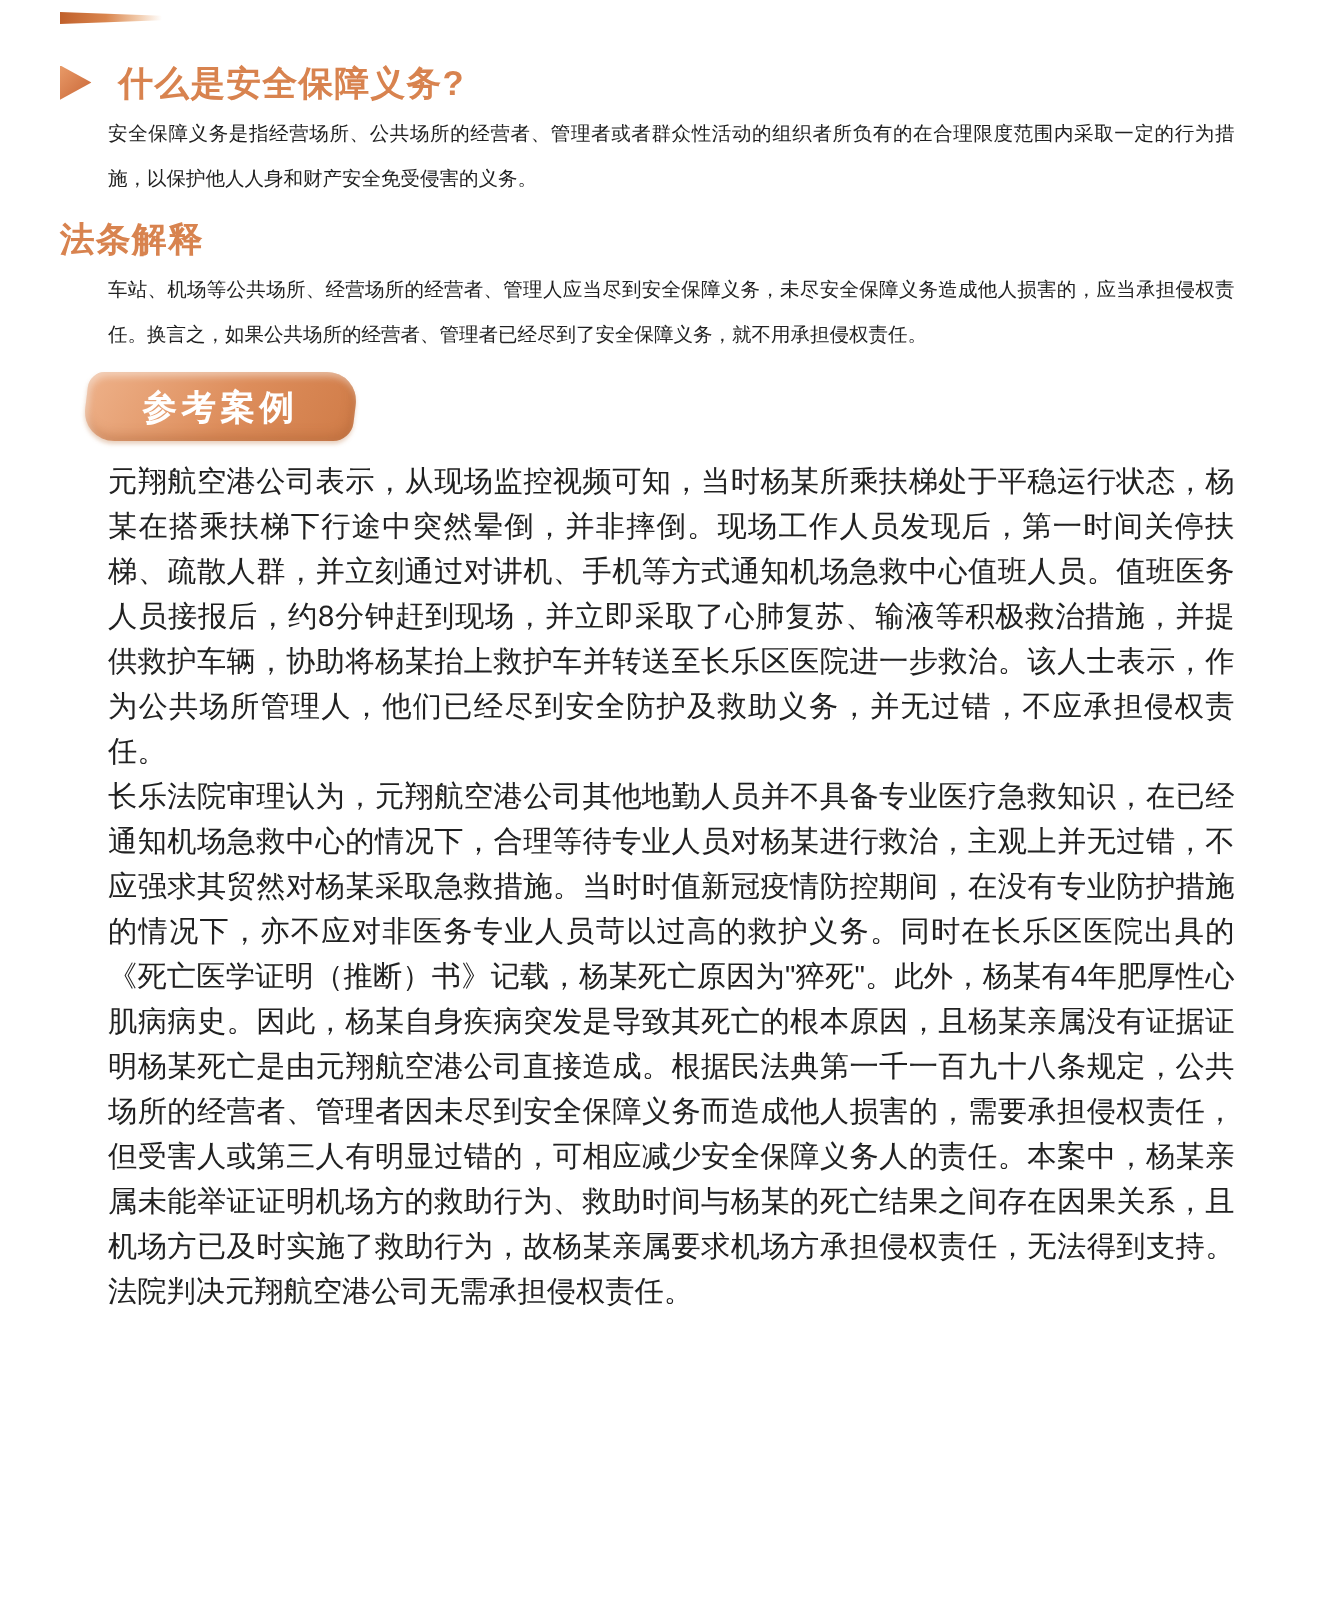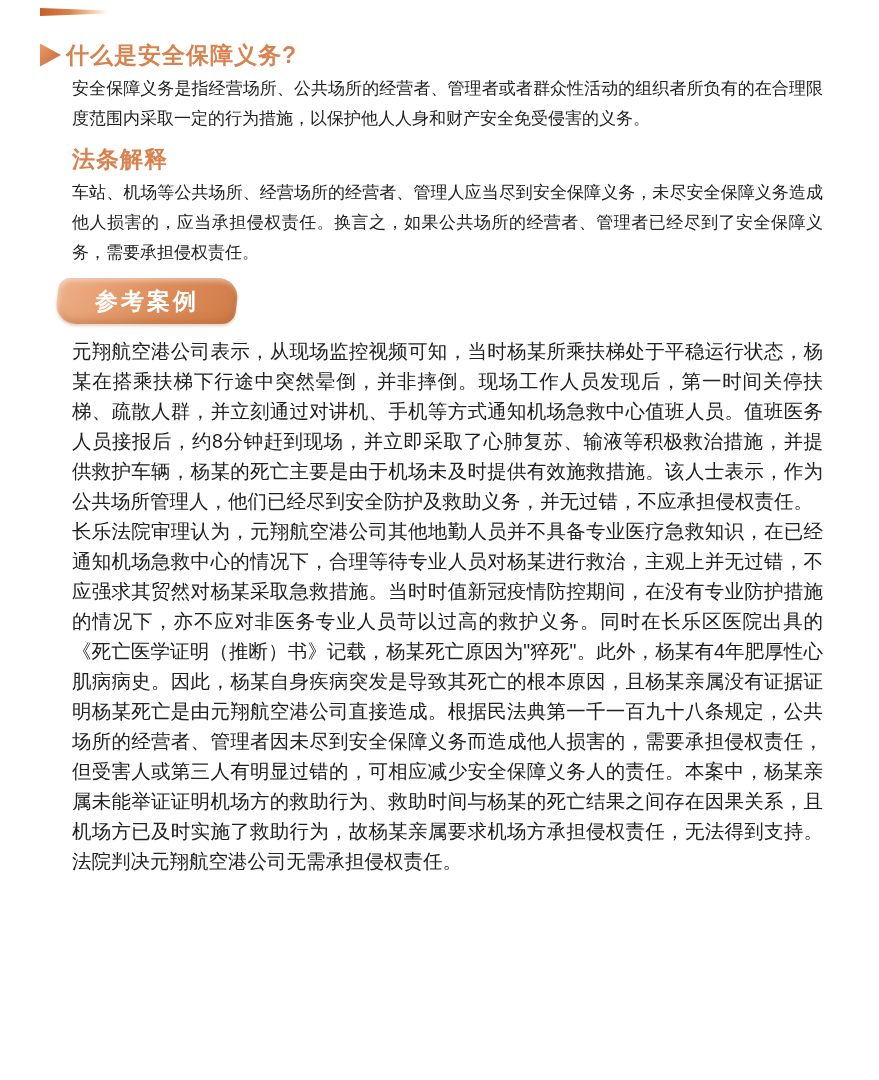--- a/index.html
+++ b/index.html
@@ -12,37 +12,37 @@
     color:#212121;
   }
   .top-strip{
     position:absolute;top:8px;left:40px;
     width:68px;height:8px;
     background:linear-gradient(90deg,#c0602b 0%,#d9854e 45%,#f0c7a6 75%,rgba(255,255,255,0) 100%);
     clip-path:polygon(0 0,100% 32%,100% 68%,0 100%);
   }
   .content{padding:40px 56px 0 40px;}
   .section-heading{
-    display:flex;align-items:center;gap:5px;
+    display:flex;align-items:center;gap:18px;
     margin:0;
     color:#d8834f;
     font-size:23px;font-weight:bold;
     line-height:30px;
     letter-spacing:1px;
   }
-  .section-heading.no-arrow{margin-left:32px;}
+  .section-heading.no-arrow{}
   .tri-icon{
     flex:0 0 auto;
     width:21px;height:23px;
     background:linear-gradient(135deg,#e89a68 0%,#cf7040 80%);
     clip-path:polygon(0 0,100% 50%,0 100%);
   }
   .body-text{
     margin:4px 0 10px 32px;
-    font-size:17px;
+    font-size:13px;
     line-height:30px;
     text-align:justify;
     color:#212121;
   }
   .case-badge{
     position:relative;
     margin:8px 0 0 17px;
     width:180px;height:46px;
     background:linear-gradient(115deg,#eeb189 0%,#dd8d5b 55%,#d07c48 100%);
     border-radius:10px 22px 12px 22px;
@@ -81,26 +81,26 @@
         <span>什么是安全保障义务?</span>
       </h2>
       <p class="body-text">安全保障义务是指经营场所、公共场所的经营者、管理者或者群众性活动的组织者所负有的在合理限度范围内采取一定的行为措施，以保护他人人身和财产安全免受侵害的义务。</p>
     </section>
 
 
     <section>
       <h2 class="section-heading no-arrow">
         <span>法条解释</span>
       </h2>
-      <p class="body-text">车站、机场等公共场所、经营场所的经营者、管理人应当尽到安全保障义务，未尽安全保障义务造成他人损害的，应当承担侵权责任。换言之，如果公共场所的经营者、管理者已经尽到了安全保障义务，需要承担侵权责任。</p>
+      <p class="body-text">车站、机场等公共场所、经营场所的经营者、管理人应当尽到安全保障义务，未尽安全保障义务造成他人损害的，应当承担侵权责任。换言之，如果公共场所的经营者、管理者已经尽到了安全保障义务，就不用承担侵权责任。</p>
     </section>
 
     <div class="case-badge">
       <span>参考案例</span>
     </div>
 
     <div class="case-block">
-      <p>元翔航空港公司表示，从现场监控视频可知，当时杨某所乘扶梯处于平稳运行状态，杨某在搭乘扶梯下行途中突然晕倒，并非摔倒。现场工作人员发现后，第一时间关停扶梯、疏散人群，并立刻通过对讲机、手机等方式通知机场急救中心值班人员。值班医务人员接报后，约8分钟赶到现场，并立即采取了心肺复苏、输液等积极救治措施，并提供救护车辆，杨某的死亡主要是由于机场未及时提供有效施救措施。该人士表示，作为公共场所管理人，他们已经尽到安全防护及救助义务，并无过错，不应承担侵权责任。</p>
+      <p>元翔航空港公司表示，从现场监控视频可知，当时杨某所乘扶梯处于平稳运行状态，杨某在搭乘扶梯下行途中突然晕倒，并非摔倒。现场工作人员发现后，第一时间关停扶梯、疏散人群，并立刻通过对讲机、手机等方式通知机场急救中心值班人员。值班医务人员接报后，约8分钟赶到现场，并立即采取了心肺复苏、输液等积极救治措施，并提供救护车辆，协助将杨某抬上救护车并转送至长乐区医院进一步救治。该人士表示，作为公共场所管理人，他们已经尽到安全防护及救助义务，并无过错，不应承担侵权责任。</p>
       <p>长乐法院审理认为，元翔航空港公司其他地勤人员并不具备专业医疗急救知识，在已经通知机场急救中心的情况下，合理等待专业人员对杨某进行救治，主观上并无过错，不应强求其贸然对杨某采取急救措施。当时时值新冠疫情防控期间，在没有专业防护措施的情况下，亦不应对非医务专业人员苛以过高的救护义务。同时在长乐区医院出具的《死亡医学证明（推断）书》记载，杨某死亡原因为"猝死"。此外，杨某有4年肥厚性心肌病病史。因此，杨某自身疾病突发是导致其死亡的根本原因，且杨某亲属没有证据证明杨某死亡是由元翔航空港公司直接造成。根据民法典第一千一百九十八条规定，公共场所的经营者、管理者因未尽到安全保障义务而造成他人损害的，需要承担侵权责任，但受害人或第三人有明显过错的，可相应减少安全保障义务人的责任。本案中，杨某亲属未能举证证明机场方的救助行为、救助时间与杨某的死亡结果之间存在因果关系，且机场方已及时实施了救助行为，故杨某亲属要求机场方承担侵权责任，无法得到支持。法院判决元翔航空港公司无需承担侵权责任。</p>
     </div>
 
   </main>
 </div>
 
 </body></html>

